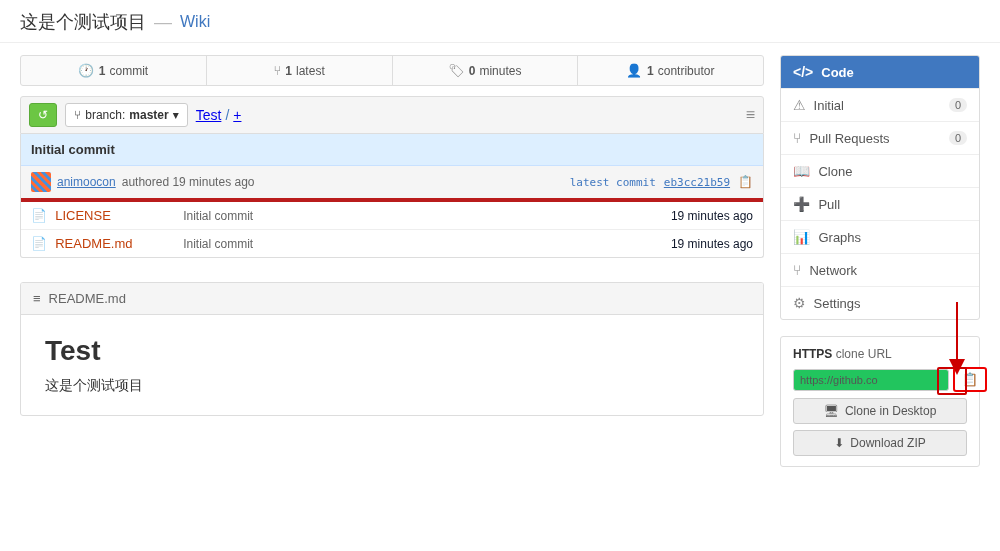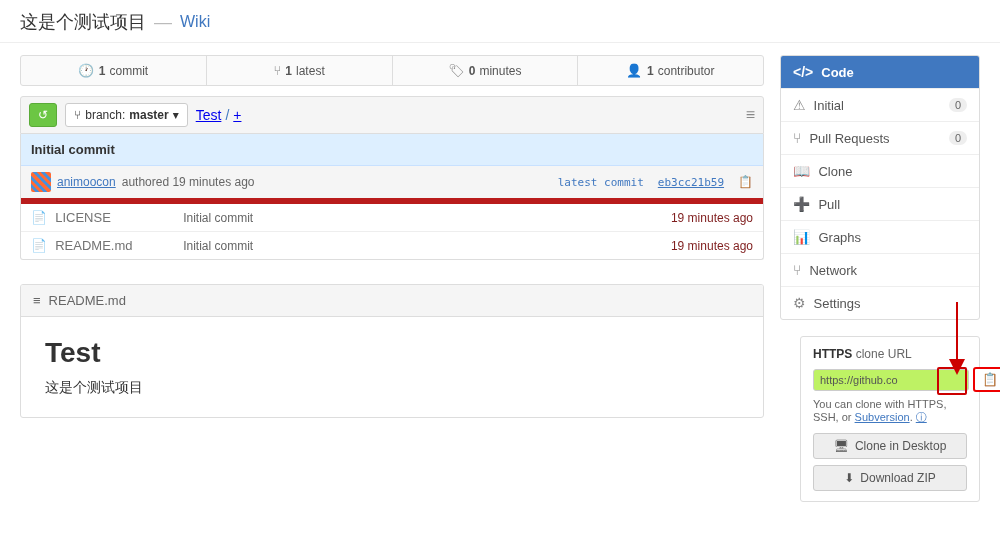--- a/index.html
+++ b/index.html
@@ -129,21 +129,21 @@
       font-weight: 600;
       font-size: 13px;
       color: #333;
     }
     .commit-meta {
       background: #f5f5f5;
       padding: 6px 10px;
       display: flex;
       align-items: center;
       gap: 6px;
-      border-bottom: 6px solid #b91c1c;
+      border-bottom: 4px solid #b91c1c;
       font-size: 12px;
       color: #666;
     }
     .avatar-placeholder {
       width: 20px;
       height: 20px;
       background: repeating-linear-gradient(
         45deg,
         #ff6b35 0px, #ff6b35 3px,
         #4a90d9 3px, #4a90d9 6px
@@ -151,44 +151,44 @@
       border-radius: 2px;
       flex-shrink: 0;
     }
     .latest-commit {
       margin-left: auto;
       font-family: "SFMono-Regular", Consolas, monospace;
       font-size: 11px;
       color: #4078c0;
       display: flex;
       align-items: center;
-      gap: 14px;
+      gap: 8px;
     }
     .file-row {
       display: flex;
       align-items: center;
       padding: 6px 10px;
       border-bottom: 1px solid #eee;
       gap: 8px;
     }
     .file-row:last-child { border-bottom: none; }
     .file-icon { color: #888; font-size: 13px; }
     .file-name {
-      color: #737373;
+      color: #c2410c;
       text-decoration: none;
       font-size: 13px;
       min-width: 120px;
     }
     .file-commit-msg {
       color: #666;
       font-size: 12px;
       flex: 1;
     }
     .file-time {
-      color: #7f1d1d;
+      color: #0f172a;
       font-size: 12px;
       margin-left: auto;
     }
 
     
     .readme-section {
       border: 1px solid #ddd;
       border-radius: 3px;
       overflow: hidden;
     }
@@ -251,21 +251,20 @@
       font-size: 11px;
       min-width: 18px;
       text-align: center;
     }
 
     
     .clone-section {
       border: 1px solid #ddd;
       border-radius: 3px;
       padding: 10px 12px;
-      margin-left: 20px;
     }
     .clone-label {
       font-size: 12px;
       color: #666;
       margin-bottom: 6px;
     }
     .clone-label strong { color: #333; }
     .clone-url-row {
       display: flex;
       align-items: center;
@@ -273,21 +272,21 @@
       margin-bottom: 6px;
       position: relative;
     }
     .clone-url-input {
       flex: 1;
       border: 1px solid #ccc;
       border-radius: 3px;
       padding: 4px 6px;
       font-size: 11px;
       color: #555;
-      background: #bef264;
+      background: #22c55e;
     }
     .clone-copy-btn {
       border: 2px solid #e00;
       border-radius: 3px;
       background: #fff;
       padding: 3px 7px;
       cursor: pointer;
       font-size: 13px;
       color: #555;
     }
@@ -505,25 +504,20 @@
 
         <svg style="position:absolute;right:-10px;top:-70px;width:40px;height:80px;pointer-events:none;z-index:10;">
           <line x1="20" y1="5" x2="20" y2="70" stroke="#cc0000" stroke-width="2" marker-end="url(#arrowhead)"></line>
           <defs>
             <marker id="arrowhead" markerWidth="8" markerHeight="8" refX="4" refY="4" orient="auto">
               <path d="M0,0 L8,4 L0,8 Z" fill="#cc0000"></path>
             </marker>
           </defs>
         </svg>
       </div>
-      <div class="clone-info">
-        <span>You can clone with HTTPS, SSH, or</span>
-        <a href="#">Subversion</a>.
-        <a href="#">ⓘ</a>
-      </div>
       <button class="open-desktop-btn">
         <span>🖥</span>
         <span>Clone in Desktop</span>
       </button>
       <button class="download-zip-btn">
         <span>⬇</span>
         <span>Download ZIP</span>
       </button>
     </div>
 

